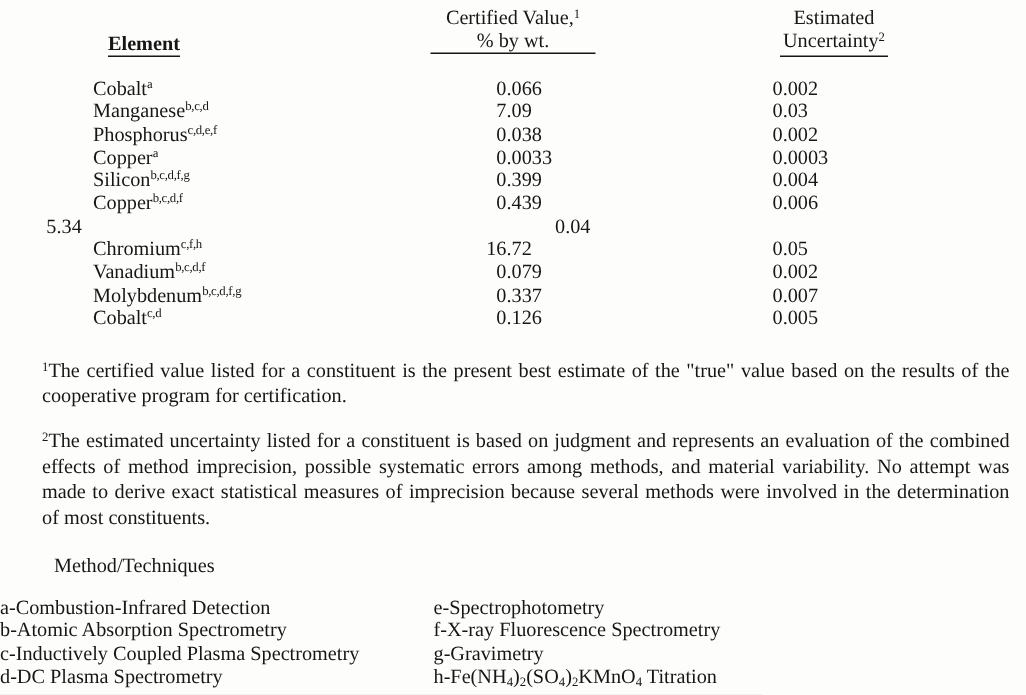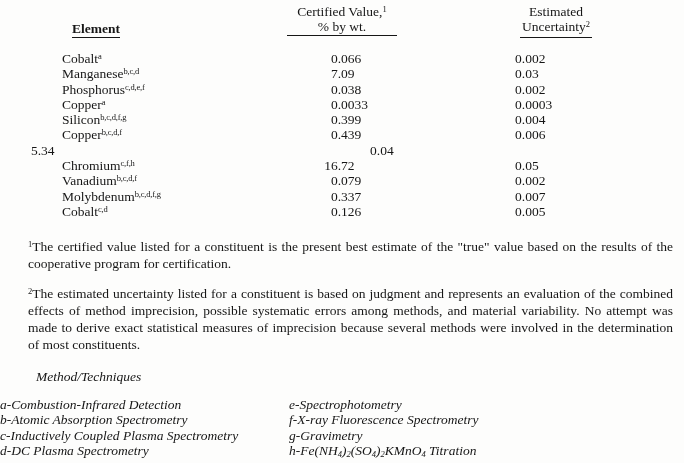--- a/index.html
+++ b/index.html
@@ -34,21 +34,21 @@
   .trow { display:grid; grid-template-columns:300px 145px 239px; line-height:15.3px; font-size:13.5px; }
   .c-el  { padding-left:62px; white-space:nowrap; }
   .sup   { font-size:8.5px; line-height:0; vertical-align:4.5px; letter-spacing:-0.2px; }
   .c-val { white-space:nowrap; }
   .c-val .dint { display:inline-block; width:41px; text-align:right; }
   .c-unc { padding-left:70px; white-space:nowrap; }
   
   .footnotes { position:absolute; top:238px; left:28px; width:645px; }
   .footnote { font-size:13.5px; line-height:17px; text-align:justify; margin:0 0 13px 0; }
   
-  .methods { position:absolute; top:369px; left:0; width:668px; font-size:13.5px;font-style:italic; }
+  .methods { position:absolute; top:369px; left:0; width:668px; font-size:13.5px; }
   .methods-heading { padding-left:36px; line-height:15px; margin-bottom:13px; }
   .methods-grid { display:grid; grid-template-columns:289px 1fr; }
   .methods-col { line-height:15.3px; }
   .method-item { white-space:nowrap; }
   .method-item sub { font-size:8.5px; line-height:0; vertical-align:-2px; }
 </style>
 </head>
 <body>
 
 <div class="page">

